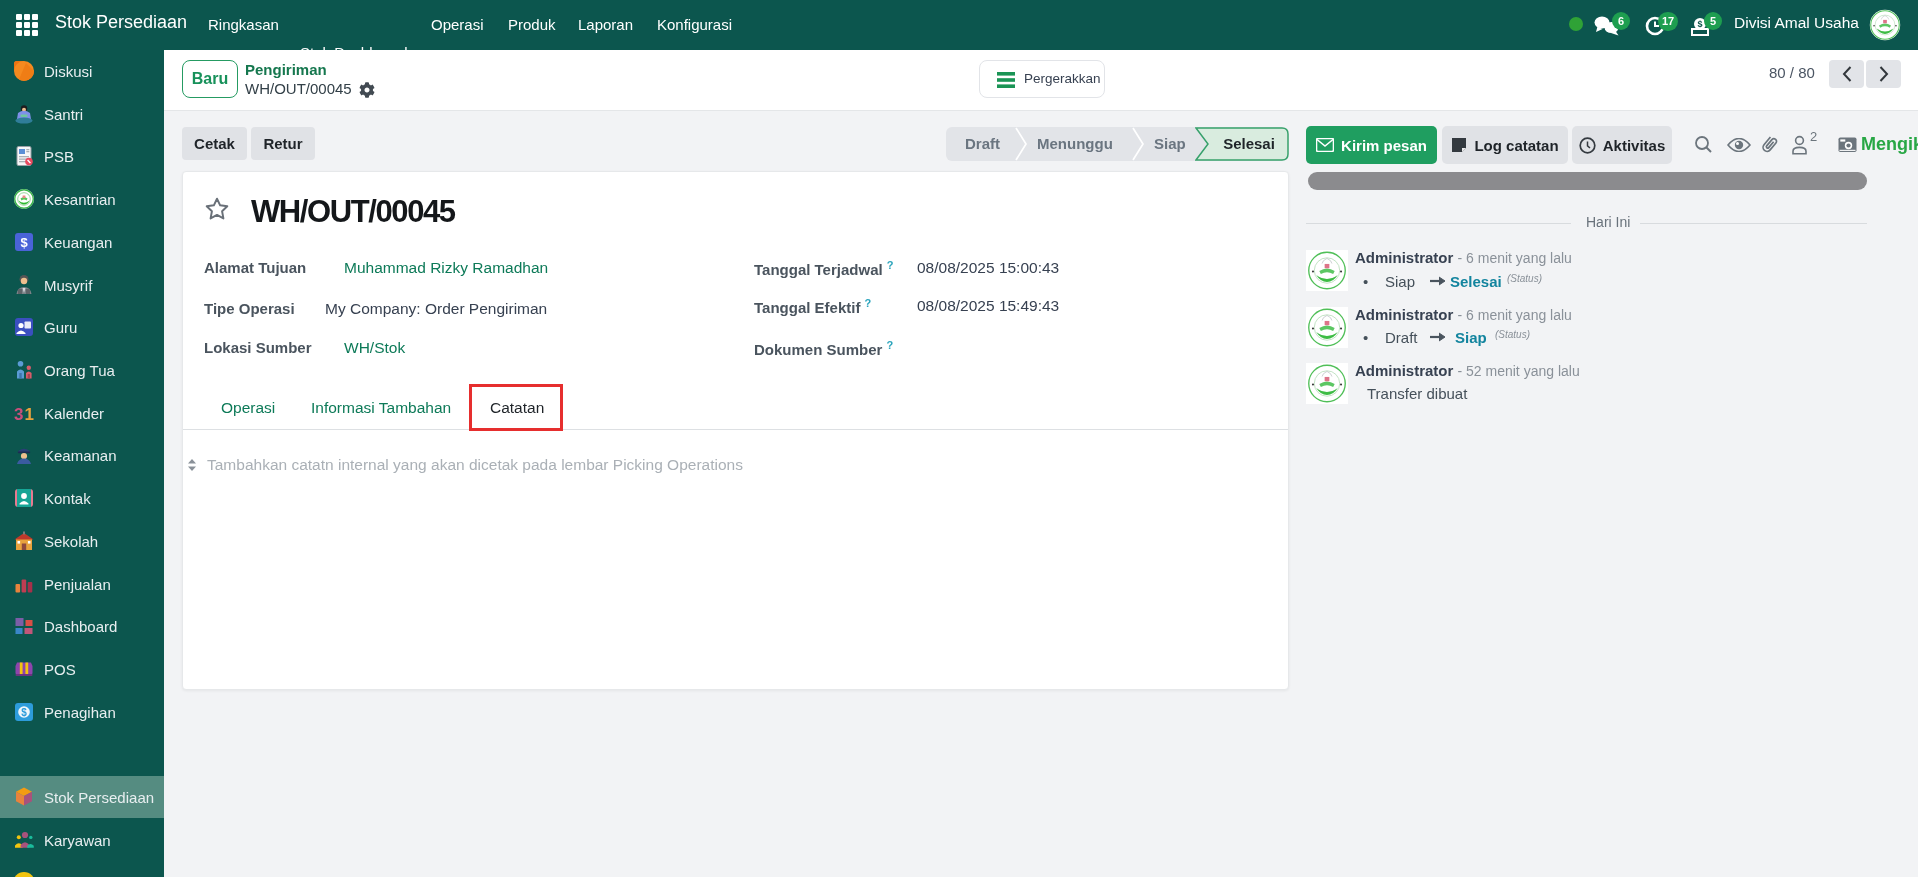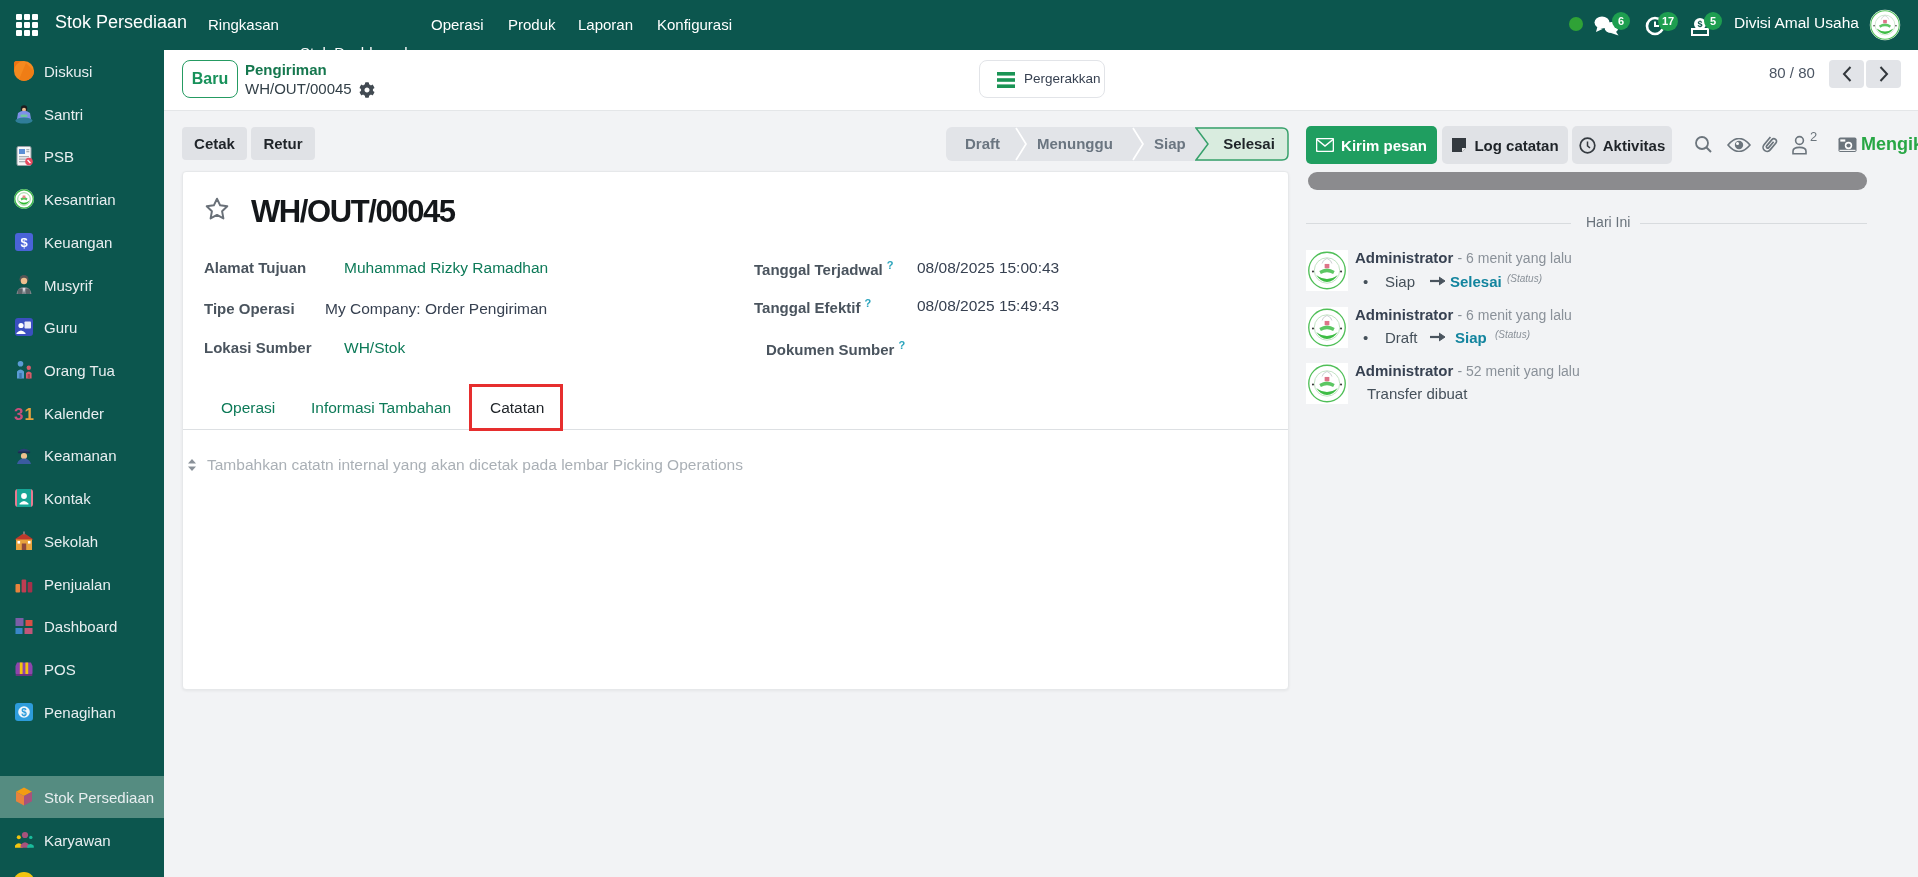--- a/index.html
+++ b/index.html
@@ -404,21 +404,21 @@
     <div class="fval green" style="left:142px; top:87px;">Muhammad Rizky Ramadhan</div>
     <div class="flabel" style="left:21px; top:128px;">Tipe Operasi</div>
     <div class="fval" style="left:142px; top:128px;">My Company: Order Pengiriman</div>
     <div class="flabel" style="left:21px; top:167px;">Lokasi Sumber</div>
     <div class="fval green" style="left:142px; top:167px;">WH/Stok</div>
 
     <div class="flabel" style="left:571px; top:87px;">Tanggal Terjadwal <span class="qmark">?</span></div>
     <div class="fval" style="left:734px; top:87px;">08/08/2025 15:00:43</div>
     <div class="flabel" style="left:571px; top:125px;">Tanggal Efektif <span class="qmark">?</span></div>
     <div class="fval" style="left:734px; top:125px;">08/08/2025 15:49:43</div>
-    <div class="flabel" style="left:583px; top:167px;">Dokumen Sumber <span class="qmark">?</span></div>
+    <div class="flabel" style="left:571px; top:167px;">Dokumen Sumber <span class="qmark">?</span></div>
 
     <div class="tab" style="left:38px;">Operasi</div>
     <div class="tab" style="left:128px;">Informasi Tambahan</div>
     <div class="tab" style="left:307px; color:#1f2429;">Catatan</div>
     <div id="redbox"></div>
     <div id="tabline"></div>
     <svg class="abs" style="left:4px; top:287px;" width="10" height="12" viewBox="0 0 10 12">
       <path d="M5 0 L9 4.5 H1 Z" fill="#8a9199"></path>
       <path d="M5 12 L9 7.5 H1 Z" fill="#8a9199"></path>
     </svg>

